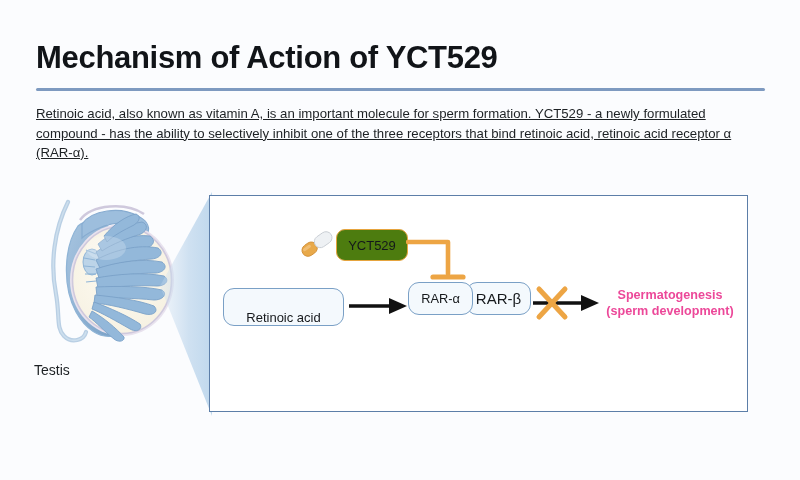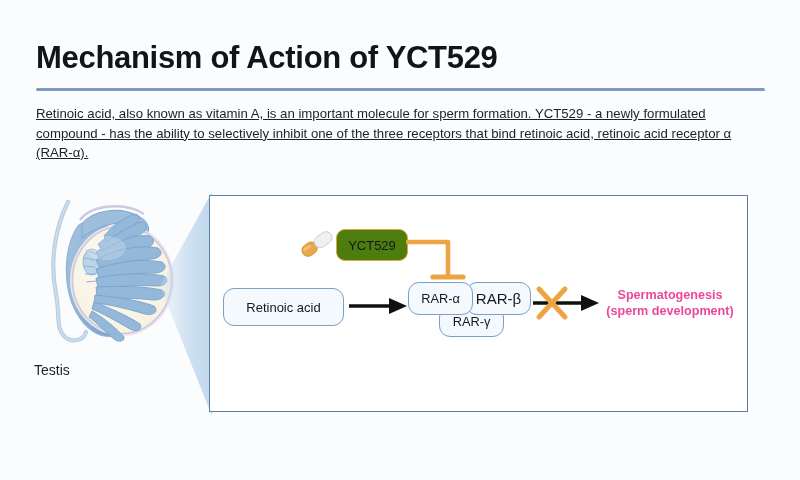--- a/index.html
+++ b/index.html
@@ -113,20 +113,21 @@
     border-radius: 11px;
     color: #16191c;
   }
 
   #retinoic-acid {
     left: 13px;
     top: 92px;
     width: 121px;
     height: 38px;
     font-size: 13px;
+    align-items: flex-end;
   }
 
   #rar-alpha {
     left: 198px;
     top: 86px;
     width: 65px;
     height: 33px;
     font-size: 12.8px;
     z-index: 3;
   }
@@ -310,23 +311,20 @@
       <line x1="2" y1="12" x2="44" y2="12" stroke="#111111" stroke-width="3.6"></line>
       <polygon points="42,4 60,12 42,20" fill="#111111"></polygon>
     </svg>
 
     <div id="rar-alpha" class="node bluebox">
       <span>RAR-α</span>
     </div>
     <div id="rar-beta" class="node bluebox">
       <span>RAR-β</span>
     </div>
-    <div id="rar-gamma" class="node bluebox">
-      <span>RAR-γ</span>
-    </div>
 
     <svg id="block-arrow" viewBox="0 0 68 38">
       <line x1="0" y1="19" x2="50" y2="19" stroke="#111111" stroke-width="3.6"></line>
       <polygon points="48,11 66,19 48,27" fill="#111111"></polygon>
       <g stroke="#eda544" stroke-width="5" stroke-linecap="round">
         <line x1="6" y1="5" x2="32" y2="33"></line>
         <line x1="32" y1="5" x2="6" y2="33"></line>
       </g>
     </svg>
 

